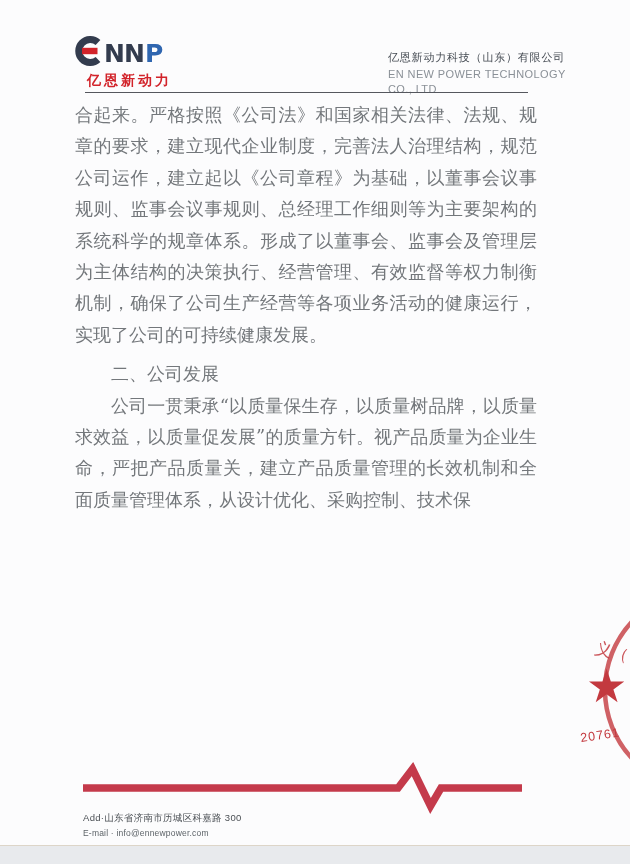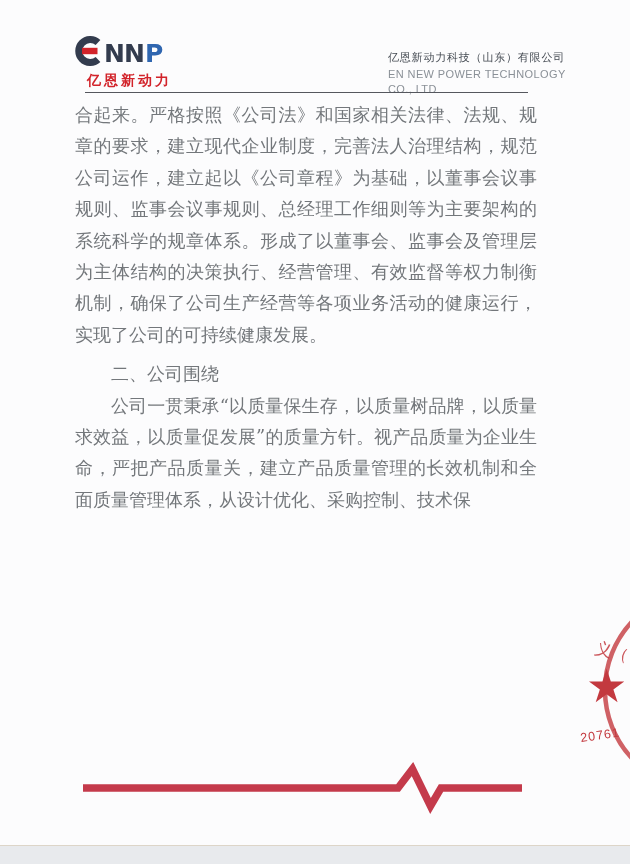--- a/index.html
+++ b/index.html
@@ -56,31 +56,35 @@
 
   <div class="company-block">
     <div class="company-cn">亿恩新动力科技（山东）有限公司</div>
     <div class="company-en">EN NEW POWER TECHNOLOGY CO., LTD</div>
   </div>
 
   <div class="header-rule"></div>
 
   <div class="doc-body">
       <p class="">合起来。严格按照《公司法》和国家相关法律、法规、规章的要求，建立现代企业制度，完善法人治理结构，规范公司运作，建立起以《公司章程》为基础，以董事会议事规则、监事会议事规则、总经理工作细则等为主要架构的系统科学的规章体系。形成了以董事会、监事会及管理层为主体结构的决策执行、经营管理、有效监督等权力制衡机制，确保了公司生产经营等各项业务活动的健康运行，实现了公司的可持续健康发展。</p>
-      <p class="block-heading">二、公司围绕</p>
+      <p class="block-heading">二、公司发展</p>
       <p class="indent">公司一贯秉承“以质量保生存，以质量树品牌，以质量求效益，以质量促发展”的质量方针。视产品质量为企业生命，严把产品质量关，建立产品质量管理的长效机制和全面质量管理体系，从设计优化、采购控制、技术保</p>
     </div>
 
   <svg class="seal" viewBox="0 0 60 185">
     <circle cx="135" cy="95" r="100" fill="none" stroke="#c3393f" stroke-width="4.5" opacity="0.8"></circle>
     <text x="24" y="58" font-size="17" fill="#c3393f" opacity="0.85" transform="rotate(14 24 58)">义（</text>
     <text x="16" y="107" font-size="46" fill="#c3393f">★</text>
     <text x="11" y="147" font-size="12.5" fill="#c3393f" letter-spacing="1" transform="rotate(-8 11 147)">20761</text>
   </svg>
 
   <svg class="footer-line" viewBox="0 0 630 62">
     <polyline points="83,30 398,30 412.5,11 430.5,48 441,30 522,30" fill="none" stroke="#c43a4b" stroke-width="7.5" stroke-linejoin="miter"></polyline>
   </svg>
 
+  <div class="footer-text">
+    <div class="footer-address">Add·山东省济南市历城区科嘉路 300</div>
+    <div class="footer-email">E-mail · info@ennewpower.com</div>
+  </div>
 
 </div>
 
 <div class="desk-strip"></div>
 
 </body></html>

